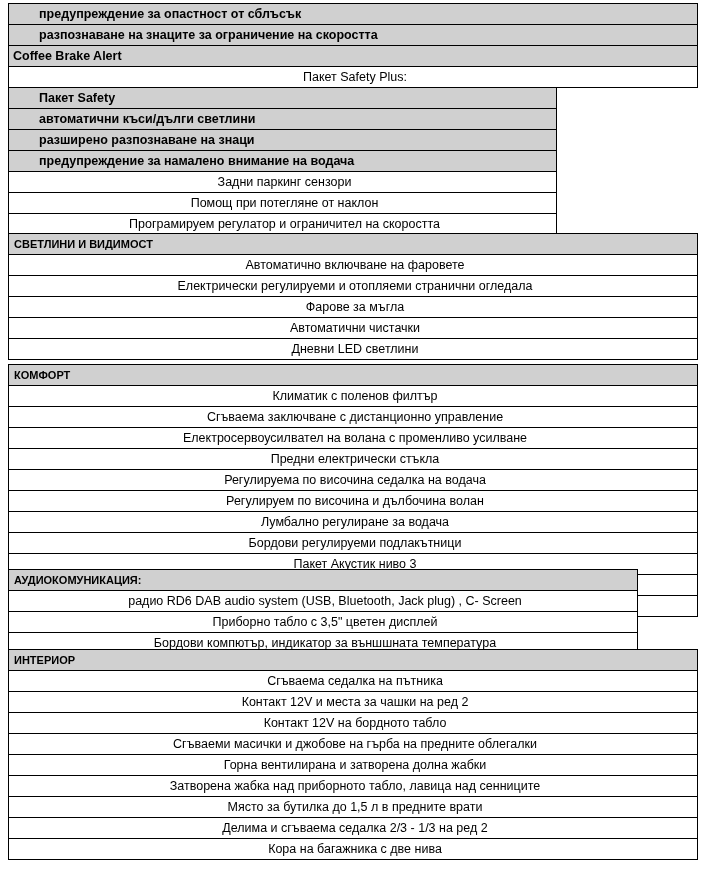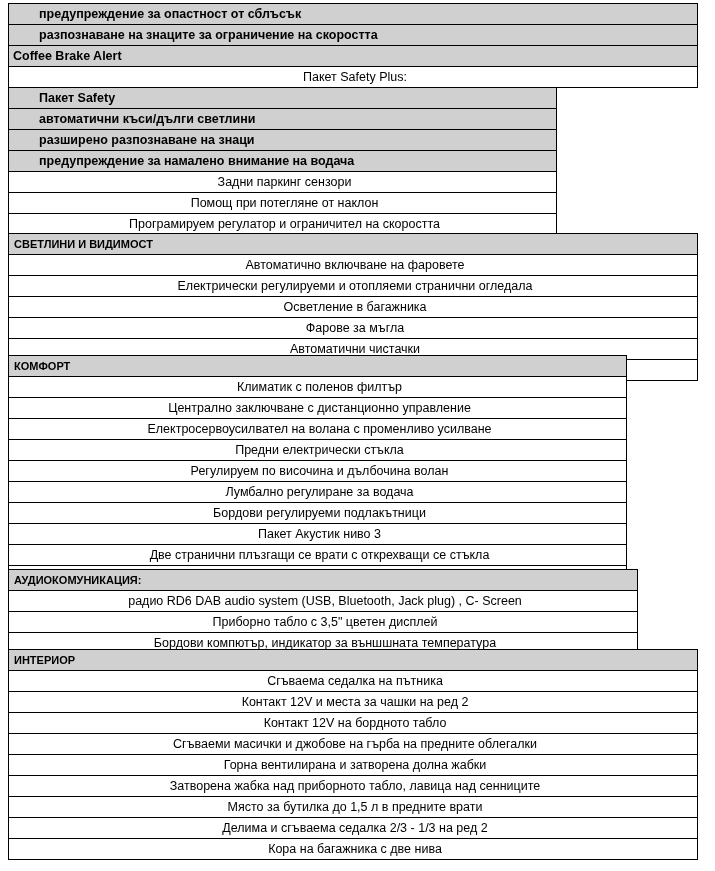--- a/index.html
+++ b/index.html
@@ -74,21 +74,21 @@
 
   
   .block {
     position: absolute;
     box-sizing: border-box;
   }
 
   #table-safety-plus { left: 8px;  top: 3px;   width: 690px; }
   #table-safety-pack { left: 8px;  top: 87px;  width: 549px; }
   #table-lights      { left: 8px;  top: 233px; width: 690px; }
-  #table-comfort     { left: 8px;  top: 355px; width: 619px; }
+  #table-comfort     { left: 8px;  top: 364px; width: 690px; }
   #table-audio       { left: 8px;  top: 569px; width: 630px; }
   #table-interior    { left: 8px;  top: 649px; width: 690px; }
 
   .spec-table { width: 100%; }
 </style>
 </head>
 <body>
 
 <div class="page">
 
@@ -148,23 +148,20 @@
           <tr>
             <td class="section">СВЕТЛИНИ И ВИДИМОСТ</td>
           </tr>
           <tr>
             <td class="plain">Автоматично включване на фаровете</td>
           </tr>
           <tr>
             <td class="plain">Електрически регулируеми и отопляеми странични огледала</td>
           </tr>
           <tr>
-            <td class="plain">Осветление в багажника</td>
-          </tr>
-          <tr>
             <td class="plain">Фарове за мъгла</td>
           </tr>
           <tr>
             <td class="plain">Автоматични чистачки</td>
           </tr>
           <tr>
             <td class="plain">Дневни LED светлини</td>
           </tr>
         </tbody>
       </table>
@@ -173,29 +170,32 @@
   <div class="block" id="table-comfort">
     <table class="spec-table">
         <tbody>
           <tr>
             <td class="section">КОМФОРТ</td>
           </tr>
           <tr>
             <td class="plain">Климатик с поленов филтър</td>
           </tr>
           <tr>
-            <td class="plain">Централно заключване с дистанционно управление</td>
+            <td class="plain">Сгъваема заключване с дистанционно управление</td>
           </tr>
           <tr>
             <td class="plain">Електросервоусилвател на волана с променливо усилване</td>
           </tr>
           <tr>
             <td class="plain">Предни електрически стъкла</td>
           </tr>
           <tr>
+            <td class="plain">Регулируема по височина седалка на водача</td>
+          </tr>
+          <tr>
             <td class="plain">Регулируем по височина и дълбочина волан</td>
           </tr>
           <tr>
             <td class="plain">Лумбално регулиране за водача</td>
           </tr>
           <tr>
             <td class="plain">Бордови регулируеми подлакътници</td>
           </tr>
           <tr>
             <td class="plain">Пакет Акустик ниво 3</td>

